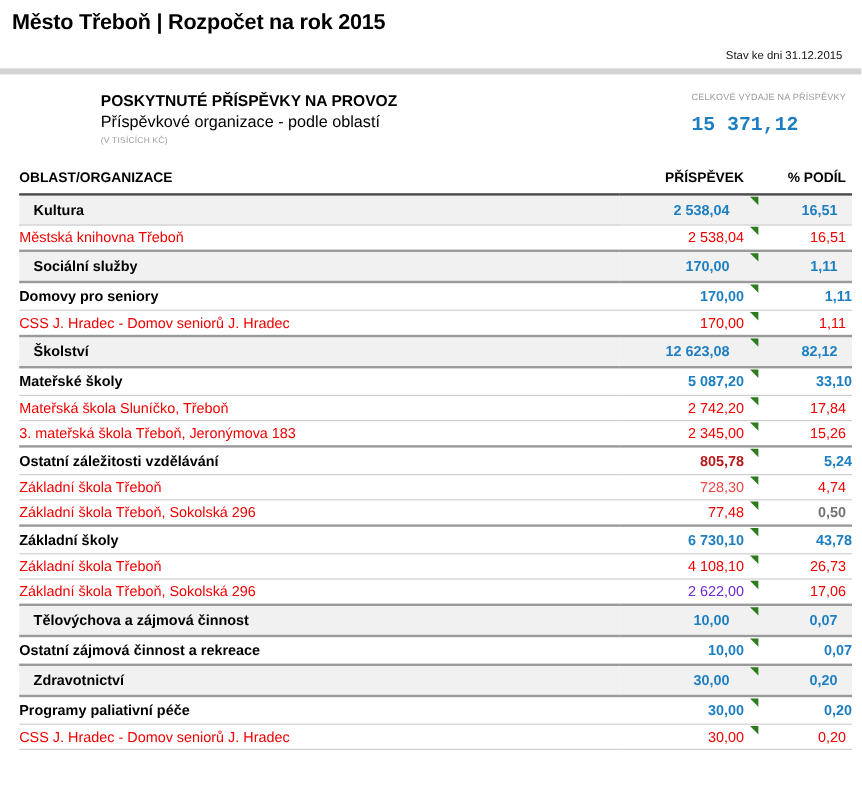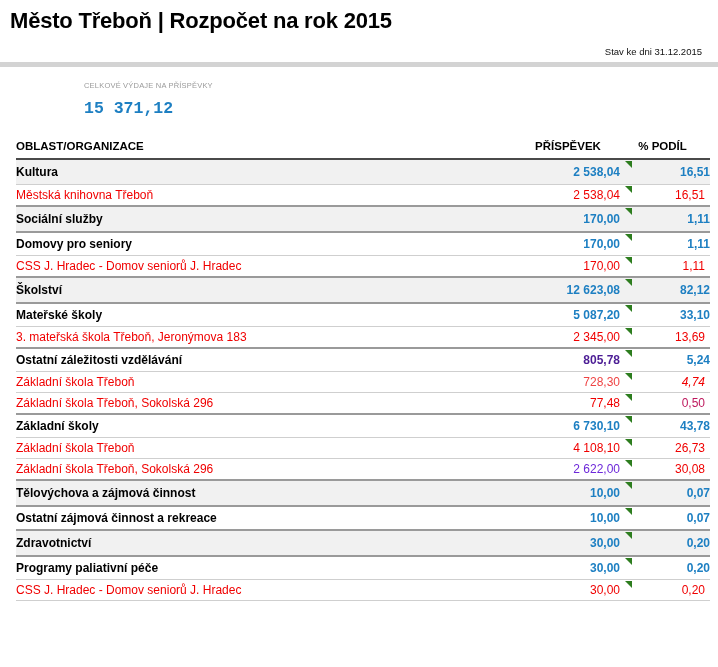--- a/index.html
+++ b/index.html
@@ -4,21 +4,21 @@
 <style>
   * { margin: 0; padding: 0; box-sizing: border-box; }
   html, body { background: #ffffff; }
   body {
     width: 718px; height: 667px;
     font-family: "Liberation Sans", "DejaVu Sans", sans-serif;
     color: #000; overflow: hidden; position: relative;
   }
   .page-title {
     margin: 8px 16px 0 10px;
-    font-size: 22px; font-weight: bold; letter-spacing: -0.2px;
+    font-size: 18px; font-weight: bold; letter-spacing: -0.2px;
   }
   .status-line {
     margin-top: 12px; padding-right: 16px;
     text-align: right; font-size: 9.5px; color: #111;
   }
   .divider-bar { margin-top: 5px; height: 5px; background: #d3d3d3; }
 
   .report-head {
     display: flex; justify-content: space-between; align-items: flex-start;
     margin: 14px 13px 0 84px;
@@ -34,49 +34,54 @@
     margin: 22px 0 0 16px; width: 694px;
     border-collapse: collapse; table-layout: fixed;
   }
   col.c-label { width: 500px; }
   col.c-value { width: 104px; }
   col.c-share { width: 90px; }
   th {
     font-size: 11.5px; font-weight: bold; text-align: left;
     padding: 0 0 6px 0; border-bottom: 2px solid #4a4a4a; white-space: nowrap;
   }
-  th.num { text-align: center; }
+  th.num { text-align: right; }
   th.sharecol { padding-right: 5px; }
   td { font-size: 12px; padding: 3px 0; vertical-align: middle; white-space: nowrap; }
   td.num { text-align: right; }
   td.valuecell { position: relative; }
   td.sharecell { padding-right: 5px; }
   tbody td { border-top: 1px solid #cfcfcf; }
   tbody tr.row-sec td, tbody tr.row-grp td { border-top: 2px solid #9a9a9a; }
   tbody tr:first-child td { border-top: none; }
   tbody tr:last-child td { border-bottom: 1px solid #cfcfcf; }
-  tr.row-sec td { padding: 5px 0; }
+  tr.row-sec td { padding: 5px 12px; }
   tr.row-sec { background: #f1f1f1; }
   tr.row-sec td.first, tr.row-grp td.first { font-weight: bold; }
   tr.row-sec td.num, tr.row-grp td.num { font-weight: bold; }
   tr.row-grp td { padding: 4px 0; }
   .tri {
     position: absolute; right: -12px; top: 1px;
     width: 0; height: 0;
     border-top: 7px solid #2d7d1e; border-left: 7px solid transparent;
   }
 </style>
 </head>
 <body>
 
 <div class="page-title">Město Třeboň | Rozpočet na rok 2015</div>
 <div class="status-line">Stav ke dni 31.12.2015</div>
 <div class="divider-bar"></div>
 
 <div class="report-head">
+  <div>
+    <div class="report-title">POSKYTNUTÉ PŘÍSPĚVKY NA PROVOZ</div>
+    <div class="report-subtitle">Příspěvkové organizace - podle oblastí</div>
+    <div class="report-unit">(V TISÍCÍCH KČ)</div>
+  </div>
   <div class="total-block">
     <div class="total-label">CELKOVÉ VÝDAJE NA PŘÍSPĚVKY</div>
     <div class="total-value" style="color: rgb(29, 127, 194); font-family: Liberation Mono, monospace;">15 371,12</div>
   </div>
 </div>
 
 <table class="budget">
   <colgroup>
       <col class="c-label">
       <col class="c-value">
@@ -119,53 +124,58 @@
         <td class="first">Školství</td>
         <td class="num valuecell"><span style="color: rgb(29, 127, 194);">12 623,08</span><span class="tri"></span></td>
         <td class="num sharecell" style="color: rgb(29, 127, 194);">82,12</td>
       </tr>
       <tr class="row-grp">
         <td class="first">Mateřské školy</td>
         <td class="num valuecell"><span style="color: rgb(29, 127, 194);">5 087,20</span><span class="tri"></span></td>
         <td class="num sharecell" style="color: rgb(29, 127, 194);">33,10</td>
       </tr>
       <tr class="row-org">
+        <td class="first" style="color: rgb(240, 0, 0);">Mateřská škola Sluníčko, Třeboň</td>
+        <td class="num valuecell"><span style="color: rgb(240, 0, 0);">2 742,20</span><span class="tri"></span></td>
+        <td class="num sharecell" style="color: rgb(240, 0, 0);">17,84</td>
+      </tr>
+      <tr class="row-org">
         <td class="first" style="color: rgb(240, 0, 0);">3. mateřská škola Třeboň, Jeronýmova 183</td>
         <td class="num valuecell"><span style="color: rgb(240, 0, 0);">2 345,00</span><span class="tri"></span></td>
-        <td class="num sharecell" style="color: rgb(240, 0, 0);">13,69</td>
+        <td class="num sharecell" style="color: rgb(240, 0, 0);">15,26</td>
       </tr>
       <tr class="row-grp">
         <td class="first">Ostatní záležitosti vzdělávání</td>
-        <td class="num valuecell"><span style="color: #4c1d95;">805,78</span><span class="tri"></span></td>
+        <td class="num valuecell"><span style="color: #b91c1c;">805,78</span><span class="tri"></span></td>
         <td class="num sharecell" style="color: rgb(29, 127, 194);">5,24</td>
       </tr>
       <tr class="row-org">
         <td class="first" style="color: rgb(240, 0, 0);">Základní škola Třeboň</td>
         <td class="num valuecell"><span style="color: #ef4444;">728,30</span><span class="tri"></span></td>
-        <td class="num sharecell" style="color: rgb(240, 0, 0); font-style: italic;">4,74</td>
+        <td class="num sharecell" style="color: rgb(240, 0, 0);">4,74</td>
       </tr>
       <tr class="row-org">
         <td class="first" style="color: rgb(240, 0, 0);">Základní škola Třeboň, Sokolská 296</td>
         <td class="num valuecell"><span style="color: rgb(240, 0, 0);">77,48</span><span class="tri"></span></td>
-        <td class="num sharecell" style="color: #be185d;">0,50</td>
+        <td class="num sharecell" style="color: #737373; font-weight: bold;">0,50</td>
       </tr>
       <tr class="row-grp">
         <td class="first">Základní školy</td>
         <td class="num valuecell"><span style="color: rgb(29, 127, 194);">6 730,10</span><span class="tri"></span></td>
         <td class="num sharecell" style="color: rgb(29, 127, 194);">43,78</td>
       </tr>
       <tr class="row-org">
         <td class="first" style="color: rgb(240, 0, 0);">Základní škola Třeboň</td>
         <td class="num valuecell"><span style="color: rgb(240, 0, 0);">4 108,10</span><span class="tri"></span></td>
         <td class="num sharecell" style="color: rgb(240, 0, 0);">26,73</td>
       </tr>
       <tr class="row-org">
         <td class="first" style="color: rgb(240, 0, 0);">Základní škola Třeboň, Sokolská 296</td>
         <td class="num valuecell"><span style="color: #6d28d9;">2 622,00</span><span class="tri"></span></td>
-        <td class="num sharecell" style="color: rgb(240, 0, 0);">30,08</td>
+        <td class="num sharecell" style="color: rgb(240, 0, 0);">17,06</td>
       </tr>
       <tr class="row-sec">
         <td class="first">Tělovýchova a zájmová činnost</td>
         <td class="num valuecell"><span style="color: rgb(29, 127, 194);">10,00</span><span class="tri"></span></td>
         <td class="num sharecell" style="color: rgb(29, 127, 194);">0,07</td>
       </tr>
       <tr class="row-grp">
         <td class="first">Ostatní zájmová činnost a rekreace</td>
         <td class="num valuecell"><span style="color: rgb(29, 127, 194);">10,00</span><span class="tri"></span></td>
         <td class="num sharecell" style="color: rgb(29, 127, 194);">0,07</td>

